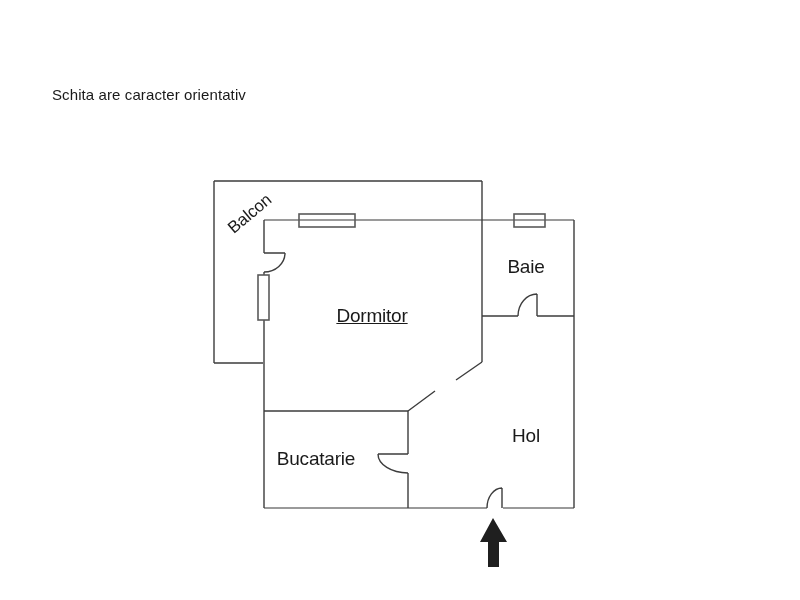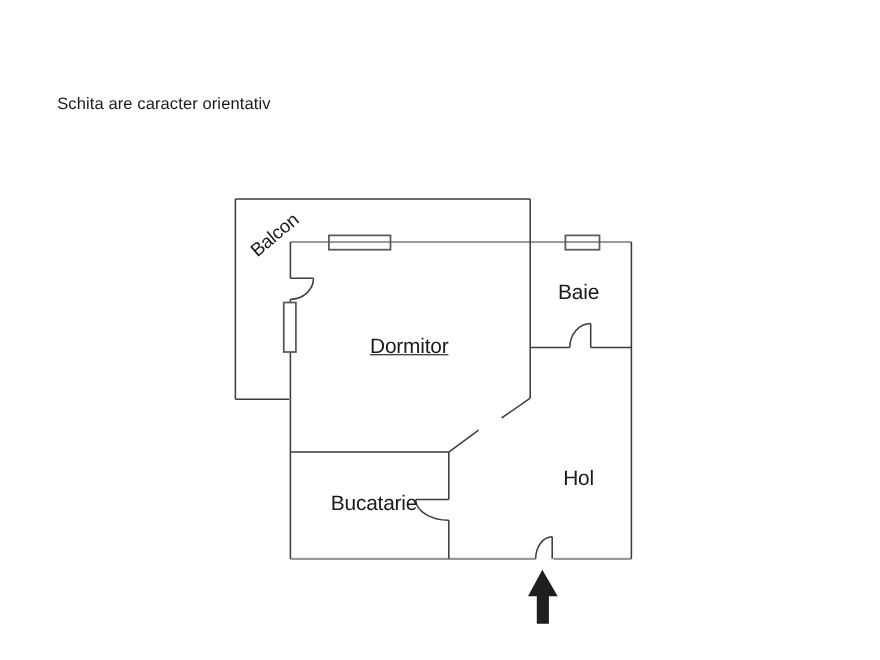--- a/index.html
+++ b/index.html
@@ -38,21 +38,21 @@
     transform: translate(-50%, -50%);
   }
   .room-balcon {
     left: 250px;
     top: 214px;
     font-size: 17px;
     transform: translate(-50%, -50%) rotate(-40deg);
   }
   .room-dormitor { left: 372px; top: 316px; text-decoration: underline; }
   .room-baie     { left: 526px; top: 267px; }
-  .room-bucatarie{ left: 340px; top: 459px; }
+  .room-bucatarie{ left: 316px; top: 459px; }
   .room-hol      { left: 500px; top: 436px; margin-left: 26px; }
 </style>
 </head>
 <body>
 
 <div class="stage">
 
   <svg class="plan-svg" width="800" height="600" viewBox="0 0 800 600">
 
     <g fill="none" stroke-width="2" stroke-linecap="butt" stroke="#9a9a9a">

